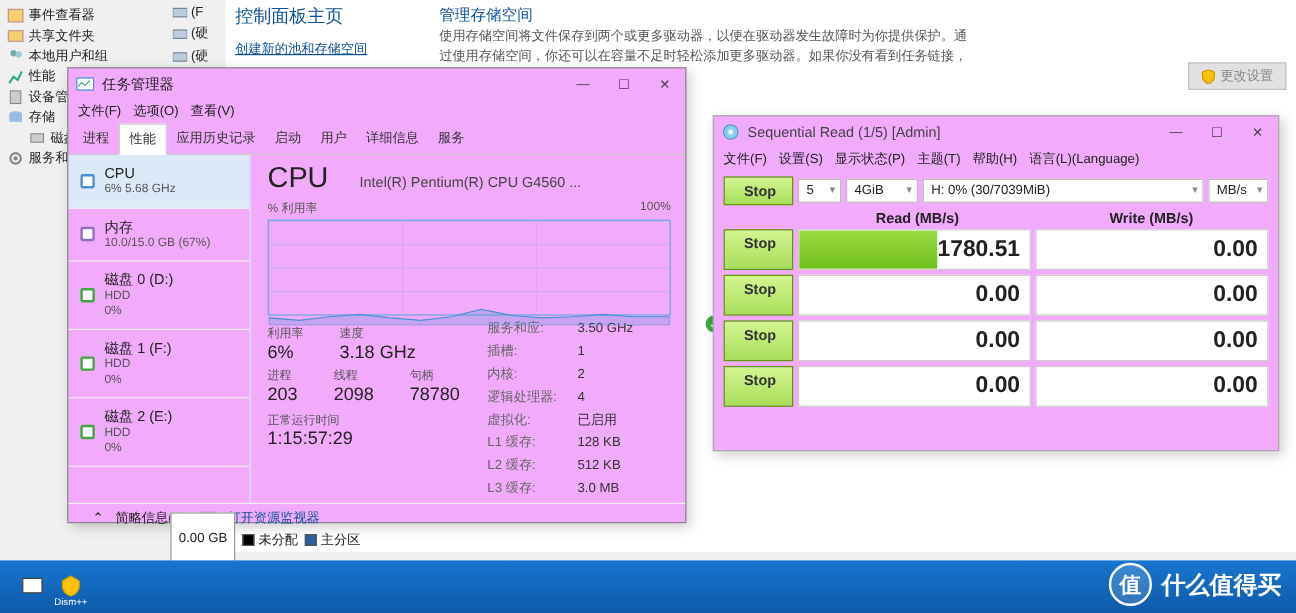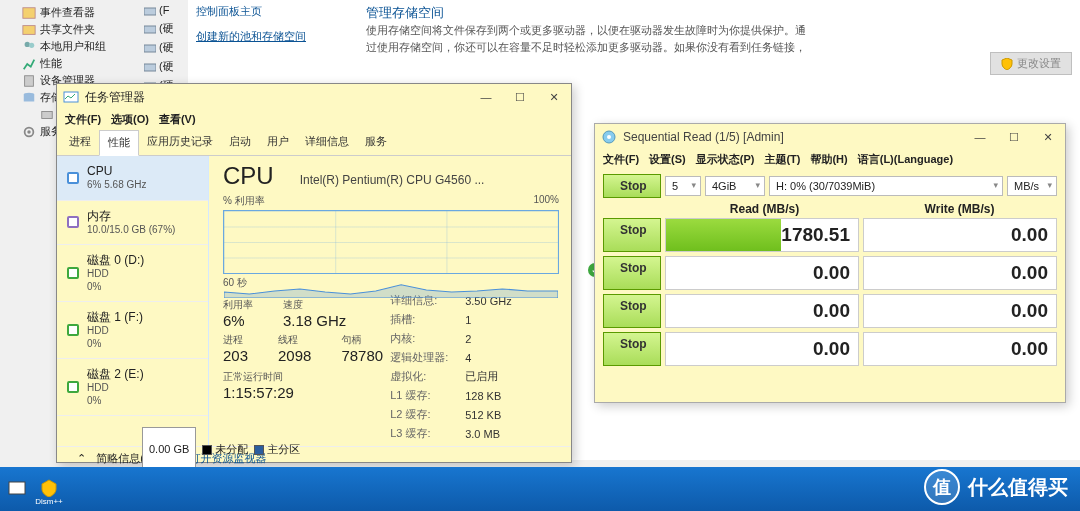--- a/index.html
+++ b/index.html
@@ -1,47 +1,47 @@
 <!DOCTYPE html>
 <html><head>
 <meta charset="utf-8">
 <style>
   * { box-sizing: border-box; font-family: "Microsoft YaHei", "Segoe UI", sans-serif; }
   body { margin: 0; width: 1080px; height: 511px; background: #f0f0f0; overflow: hidden; position: relative; font-size: 12px; color: #222; }
   
   
-  .bg-tree { position: absolute; left: 16px; top: 0; width: 140px; padding: 4px 6px; }
+  .bg-tree { position: absolute; left: 0; top: 0; width: 140px; padding: 4px 6px; }
   .bg-tree .item { display: flex; align-items: center; gap: 4px; padding: 1px 0; font-size: 11px; white-space: nowrap; }
   .bg-tree .ico { width: 14px; height: 14px; display: inline-block; }
   
   
   .bg-drives { position: absolute; left: 140px; top: 0; width: 44px; padding-top: 2px; }
   .bg-drives .d { font-size: 11px; padding: 2px 0 2px 4px; white-space: nowrap; }
   .drico { width:12px; height:12px; display:inline-block; vertical-align:middle; }
   
   
   .bg-cpanel { position: absolute; left: 188px; top: 0; right: 0; padding: 4px 8px; background: #fff; height: 460px; }
-  .bg-cpanel .hdr { color: #0b5394; font-size: 11px; margin-bottom: 6px; }
+  .bg-cpanel .hdr { color: #0b5394; font-size: 15px; margin-bottom: 6px; }
   .bg-cpanel .link { color: #0b5394; text-decoration: underline; font-size: 11px; cursor:pointer; }
   .bg-cpanel .title { color: #0b5394; font-size: 13px; }
   .bg-cpanel .desc { color: #555; font-size: 11px; line-height: 1.5; max-width: 440px; }
   .bg-cpanel .btn { display:inline-flex; align-items:center; gap:4px; background:#e1e1e1; border:1px solid #bfbfbf; padding:3px 10px; font-size:11px; color:#888; cursor:default; }
   .shield { width:12px; height:12px; display:inline-block; }
   
   .chk { position:absolute; left:588px; top:262px; display:flex; align-items:center; gap:4px; font-size:11px; }
   .chk .c { width:14px; height:14px; background:#3ea83e; border-radius:50%; display:inline-flex; align-items:center; justify-content:center; color:#fff; font-size:9px; }
 
   
-  .win { position: absolute; background: #fef9c3; border: 1px solid #888; box-shadow: 3px 3px 10px rgba(0,0,0,.2); margin-top: 27px; }
+  .win { position: absolute; background: #f0abfc; border: 1px solid #888; box-shadow: 3px 3px 10px rgba(0,0,0,.2); }
   .titlebar { display: flex; align-items: center; height: 26px; padding: 0 0 0 6px; font-size: 12px; }
   .titlebar .ico { width: 16px; height: 16px; margin-right: 6px; }
   .titlebar .spacer { flex: 1; }
   .winbtn { width: 34px; height: 26px; display: inline-flex; align-items: center; justify-content: center; font-size: 11px; color:#444; }
   .menu { display: flex; gap: 10px; padding: 2px 8px 3px; font-size: 11px; }
-  .menu span { cursor: default; font-weight: bold; }
+  .menu span { cursor: default; }
 
   
   #taskmgr { left: 56px; top: 56px; width: 516px; height: 380px; }
   #taskmgr .tabs { display: flex; border-bottom: 1px solid #ccc; font-size: 11px; padding-left:4px; }
   #taskmgr .tab { padding: 4px 8px 5px; cursor: default; color: #333; }
   #taskmgr .tab.active { border: 1px solid #ccc; border-bottom: 1px solid #fff; margin-bottom: -1px; background: #fff; }
   #taskmgr .body { display: flex; height: 290px; }
   #taskmgr .sidebar { width: 152px; border-right: 1px solid #d4e8ff; overflow:hidden; }
   .perf-item { display: flex; align-items: center; gap: 8px; padding: 8px 8px 8px 10px; border-bottom: 1px solid #eee; cursor: default; }
   .perf-item.active { background: #dceaf7; }
@@ -88,21 +88,21 @@
   .cdm-cell .bar { position:absolute; left:0; top:0; bottom:0; background:linear-gradient(#9bdb3f,#6fbf1d); z-index:0; }
   .cdm-cell span { position:relative; z-index:1; }
 
   
   .diskmap { position:absolute; left:142px; top:438px; height:22px; display:flex; align-items:center; gap:6px; font-size:11px; }
   .diskmap .cap { background:#fff; border:1px solid #999; padding:15px 6px; }
   .diskmap .swatch { width:10px; height:10px; display:inline-block; border:1px solid #555; vertical-align:middle; margin-right:3px; }
 
   
   .taskbar { position:absolute; left:0; right:0; bottom:0; height:44px; background:linear-gradient(#1876d0,#0d5aaa); }
-  .taskicons { position:absolute; left:6px; bottom:4px; display:flex; gap:10px; }
+  .taskicons { position:absolute; left:16px; bottom:4px; display:flex; gap:10px; }
   .taskicons .ti { width:22px; height:28px; display:flex; flex-direction:column; align-items:center; font-size:8px; color:#fff; }
   .taskicons .ti .ic { width:18px; height:18px; }
   
   
   .badge { position:absolute; right:12px; bottom:6px; display:flex; align-items:center; gap:8px; color:#fff; font-size:20px; font-weight:bold; }
   .badge .circ { width:36px; height:36px; border-radius:50%; border:2px solid #fff; display:inline-flex; align-items:center; justify-content:center; font-size:18px; background:rgba(255,255,255,.15); }
 </style>
 </head>
 <body>
 
@@ -278,22 +278,21 @@
       </div>
       <div class="chart-hdr">
           <span>% 利用率</span>
           <span>100%</span>
         </div>
       <div class="chart">
         <svg viewBox="0 0 330 86" preserveAspectRatio="none">
           <path d="M0 80 L25 82 L50 79 L75 77 L100 80 L125 82 L150 79 L175 73 L200 78 L225 80 L250 79 L275 77 L300 79 L330 79 L330 86 L0 86 Z" fill="rgba(74,144,217,.25)" stroke="#4a90d9" stroke-width="1"></path>
         </svg>
       </div>
-      <div class="chart-foot">60 秒</div>
-      <div style="display:flex; gap:4px;">
+      <div style="display:flex; gap:20px;">
         <div>
           <div class="stats">
             <div class="stat-col">
                 <div class="lab">利用率</div>
                 <div class="val">6%</div>
               </div>
             <div class="stat-col">
                 <div class="lab">速度</div>
                 <div class="val">3.18 GHz</div>
               </div>
@@ -311,21 +310,21 @@
                 <div class="lab">句柄</div>
                 <div class="val">78780</div>
               </div>
           </div>
           <div class="uptime-lab">正常运行时间</div>
           <div class="uptime-val">1:15:57:29</div>
         </div>
         <table class="spec">
           <tbody>
               <tr>
-                <td>详细信息:</td>
+                <td>服务和应:</td>
                 <td>3.50 GHz</td>
               </tr>
           <tr>
                 <td>插槽:</td>
                 <td>1</td>
               </tr>
           <tr>
                 <td>内核:</td>
                 <td>2</td>
               </tr>

